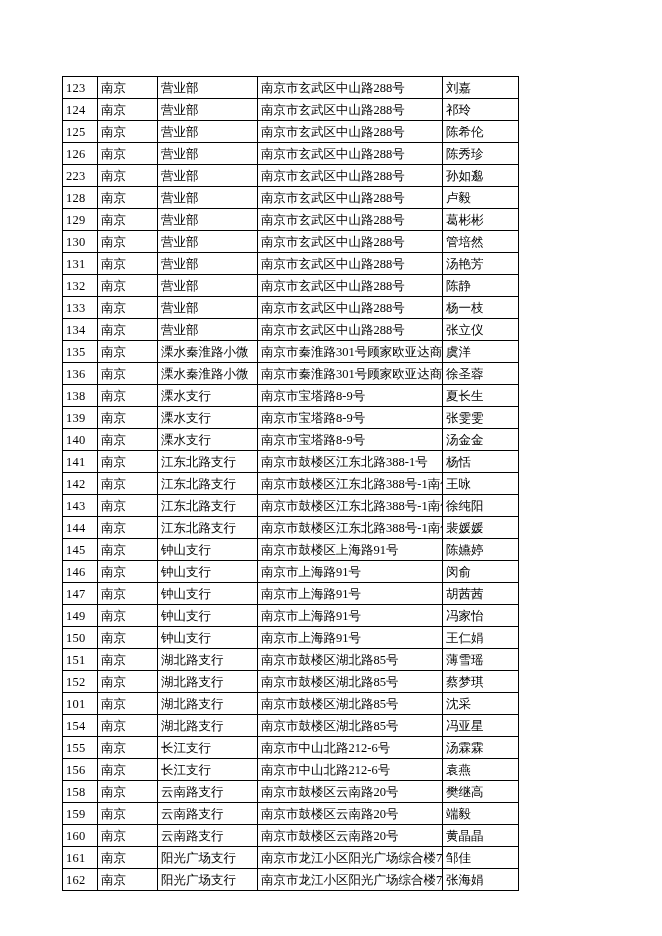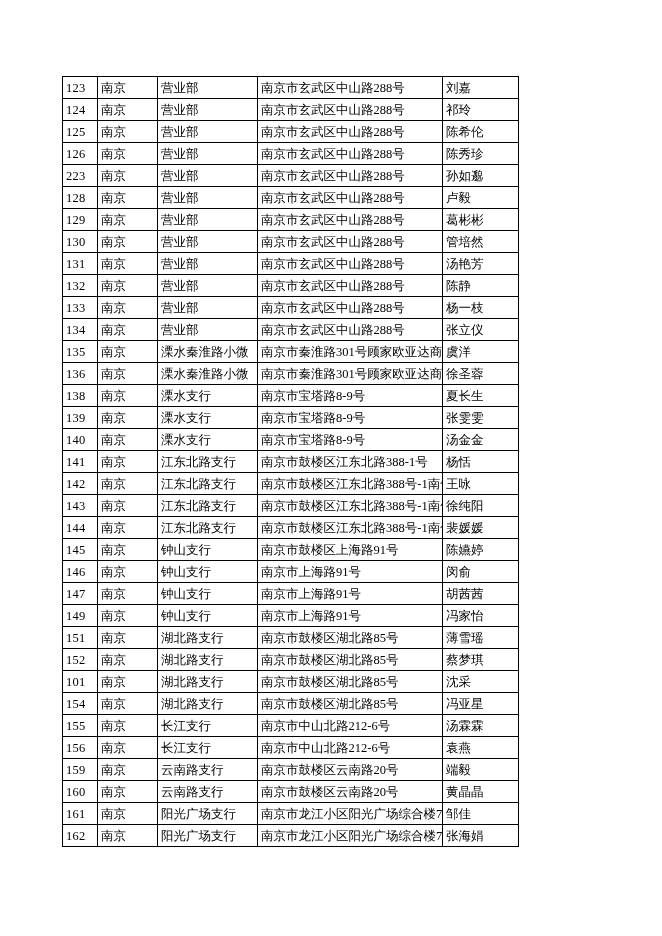--- a/index.html
+++ b/index.html
@@ -247,20 +247,27 @@
           <td class="cell-name">胡茜茜</td>
         </tr>
         <tr>
           <td class="cell-id">149</td>
           <td class="cell-city">南京</td>
           <td class="cell-branch">钟山支行</td>
           <td class="cell-address">南京市上海路91号</td>
           <td class="cell-name">冯家怡</td>
         </tr>
         <tr>
+          <td class="cell-id">150</td>
+          <td class="cell-city">南京</td>
+          <td class="cell-branch">钟山支行</td>
+          <td class="cell-address">南京市上海路91号</td>
+          <td class="cell-name">王仁娟</td>
+        </tr>
+        <tr>
           <td class="cell-id">151</td>
           <td class="cell-city">南京</td>
           <td class="cell-branch">湖北路支行</td>
           <td class="cell-address">南京市鼓楼区湖北路85号</td>
           <td class="cell-name">薄雪瑶</td>
         </tr>
         <tr>
           <td class="cell-id">152</td>
           <td class="cell-city">南京</td>
           <td class="cell-branch">湖北路支行</td>
@@ -289,20 +296,27 @@
           <td class="cell-name">汤霖霖</td>
         </tr>
         <tr>
           <td class="cell-id">156</td>
           <td class="cell-city">南京</td>
           <td class="cell-branch">长江支行</td>
           <td class="cell-address">南京市中山北路212-6号</td>
           <td class="cell-name">袁燕</td>
         </tr>
         <tr>
+          <td class="cell-id">158</td>
+          <td class="cell-city">南京</td>
+          <td class="cell-branch">云南路支行</td>
+          <td class="cell-address">南京市鼓楼区云南路20号</td>
+          <td class="cell-name">樊继高</td>
+        </tr>
+        <tr>
           <td class="cell-id">159</td>
           <td class="cell-city">南京</td>
           <td class="cell-branch">云南路支行</td>
           <td class="cell-address">南京市鼓楼区云南路20号</td>
           <td class="cell-name">端毅</td>
         </tr>
         <tr>
           <td class="cell-id">160</td>
           <td class="cell-city">南京</td>
           <td class="cell-branch">云南路支行</td>

